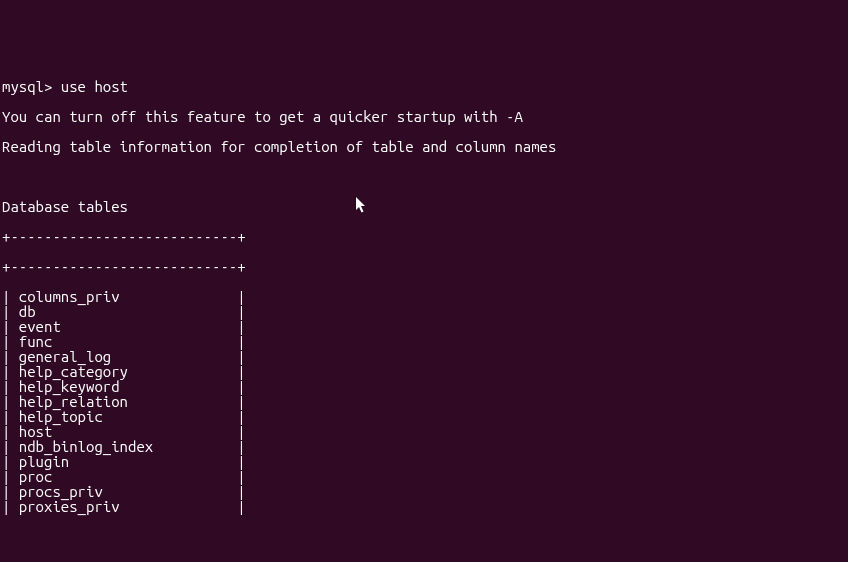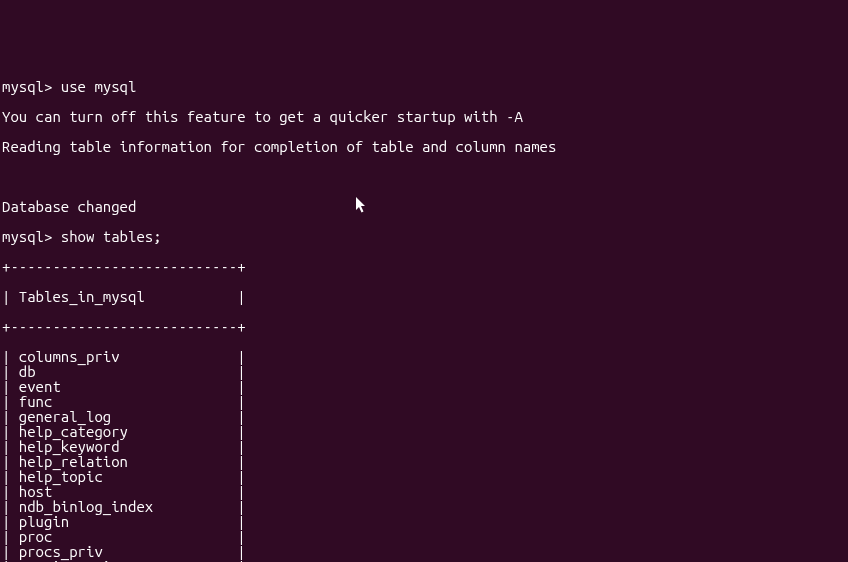--- a/index.html
+++ b/index.html
@@ -23,28 +23,26 @@
       top: 197px;
       pointer-events: none;
     }
   </style>
 </head>
 <body>
 
 
 
 <div>
-<span class="line"><span>mysql&gt;</span> <span>use mysql</span></span>
+<span class="line"><span>mysql&gt;</span> <span>use host</span></span>
 <span class="line">You can turn off this feature to get a quicker startup with -A</span>
 <span class="line">Reading table information for completion of table and column names</span>
 <span class="line"> </span>
-<span class="line">Database changed</span>
-<span class="line"><span>mysql&gt;</span> <span>show tables;</span></span>
+<span class="line">Database tables</span>
 <span class="line">+---------------------------+</span>
-<span class="line" id="header-row">| Tables_in_mysql           |</span>
 <span class="line">+---------------------------+</span>
 <span id="table-rows"><span class="line">| columns_priv              |</span><span class="line">| db                        |</span><span class="line">| event                     |</span><span class="line">| func                      |</span><span class="line">| general_log               |</span><span class="line">| help_category             |</span><span class="line">| help_keyword              |</span><span class="line">| help_relation             |</span><span class="line">| help_topic                |</span><span class="line">| host                      |</span><span class="line">| ndb_binlog_index          |</span><span class="line">| plugin                    |</span><span class="line">| proc                      |</span><span class="line">| procs_priv                |</span><span class="line">| proxies_priv              |</span></span>
 
 
 
 
 </div>
 
 <svg class="mouse-pointer" width="12" height="18" viewBox="0 0 12 18">
   <path d="M0 0 L0 13 L3 10 L5.5 15.5 L7.5 14.5 L5 9 L9 9 Z" fill="#ffffff"></path>

